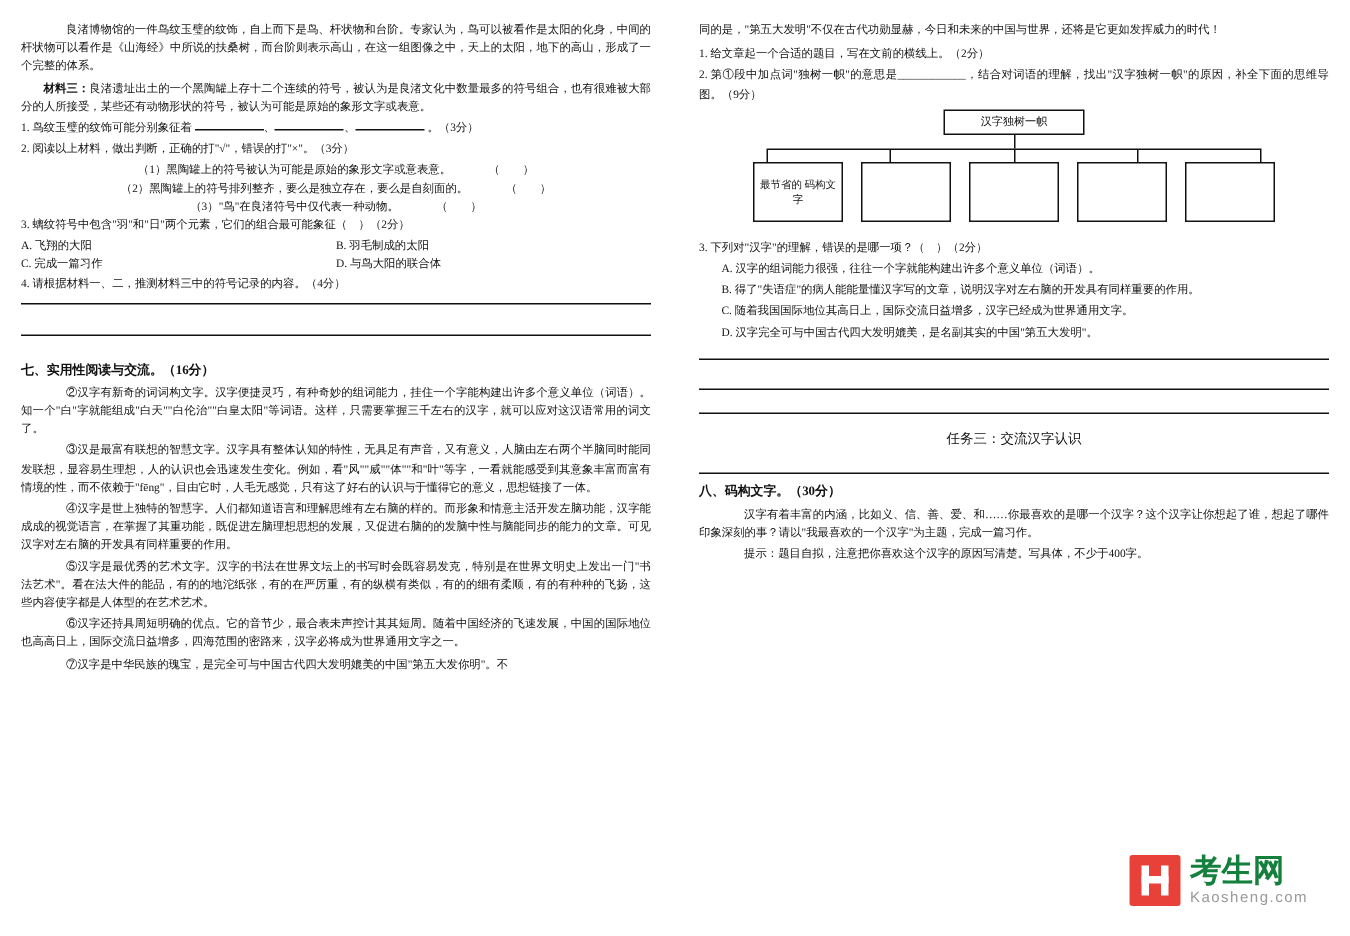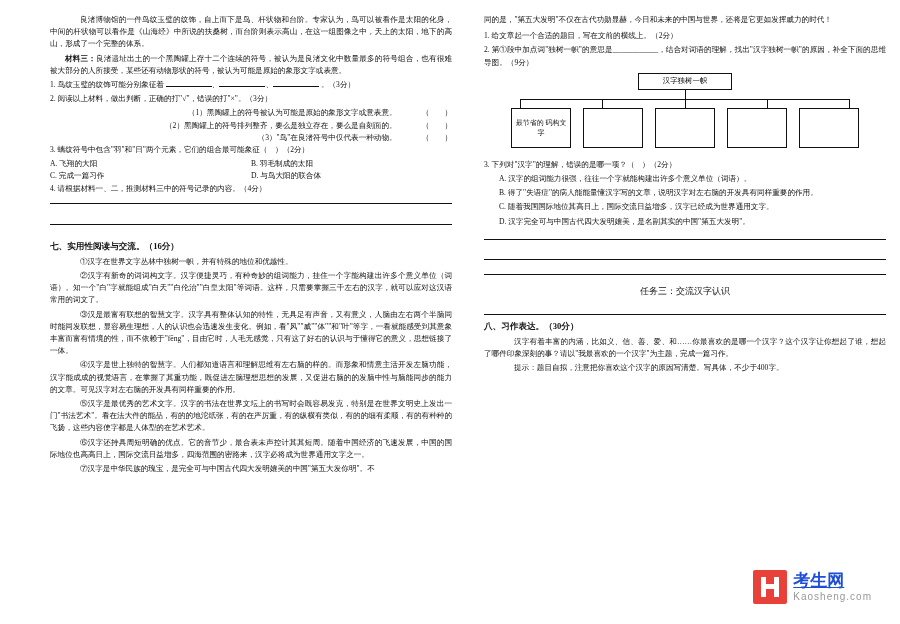--- a/index.html
+++ b/index.html
@@ -15,38 +15,38 @@
     position:absolute;inset:0;
     display:flex;
     box-sizing:border-box;
     padding:14px 14px 10px 14px;
   }
   .col{
     width:50%;
     box-sizing:border-box;
     position:relative;
   }
-  .col-left{padding-right:16px;border-right:0;margin-left:36px;}
+  .col-left{padding-right:16px;border-right:0;}
   .col-right{padding-left:16px;}
   p{margin:0 0 2px 0;}
   .t{
     font-size:7.6px;
     line-height:12.2px;
     text-align:justify;
   }
   .indent{text-indent:15px;}
   .indent2{text-indent:30px;}
   .b{font-weight:bold;}
   .sec-title{
     font-size:8.6px;font-weight:bold;margin:6px 0 3px 0;
   }
   .blank{
     display:inline-block;border-bottom:1px solid #111;
   }
-  .row-line{display:flex;justify-content:flex-end;gap:25px;}
+  .row-line{display:flex;justify-content:center;gap:25px;}
   .brackets{white-space:nowrap;}
   .opt2{display:flex;align-items:flex-end;}
   .opt2 > div{width:50%;}
   
   .diagram{
     margin:4px 0 4px 0;
     position:relative;
     height:82px;
   }
   .dg-top{
@@ -95,21 +95,21 @@
   .wm-mark:before{
     content:"";position:absolute;left:8px;top:7px;width:5px;height:20px;background:#fff;
   }
   .wm-mark:after{
     content:"";position:absolute;left:8px;top:14px;width:18px;height:5px;background:#fff;
   }
   .wm-mark span{
     position:absolute;right:8px;top:7px;width:5px;height:20px;background:#fff;display:block;
   }
   .wm-txt{display:flex;flex-direction:column;line-height:1;}
-  .wm-cn{font-size:17px;color:#1d4ed8;font-weight:bold;font-family:"DejaVu Sans",sans-serif;text-decoration:underline;}
+  .wm-cn{font-size:21px;color:#15803d;font-weight:bold;font-family:"DejaVu Sans",sans-serif;}
   .wm-en{font-size:10px;color:#999;letter-spacing:1px;font-family:"Liberation Sans",sans-serif;margin-top:3px;}
 </style>
 </head>
 <body>
 
 <div class="page">
 
   <div class="col col-left">
 
     <p class="t indent2">良渚博物馆的一件鸟纹玉璧的纹饰，自上而下是鸟、杆状物和台阶。专家认为，鸟可以被看作是太阳的化身，中间的杆状物可以看作是《山海经》中所说的扶桑树，而台阶则表示高山，在这一组图像之中，天上的太阳，地下的高山，形成了一个完整的体系。</p>
@@ -158,21 +158,20 @@
       <div>D. 与鸟大阳的联合体</div>
     </div>
 
     <p class="t">4. 请根据材料一、二，推测材料三中的符号记录的内容。（4分）</p>
     <div style="height:2px"></div>
     <div class="blank" style="width:100%;height:1px;margin-bottom:9px"></div>
     <div class="blank" style="width:100%;height:1px;margin-bottom:6px"></div>
 
     <div class="sec-title">七、实用性阅读与交流。（16分）</div>
 
-    <p class="t indent2">①汉字在世界文字丛林中独树一帜，并有特殊的地位和优越性。</p>
     <p class="t indent2">②汉字有新奇的词词构文字。汉字便捷灵巧，有种奇妙的组词能力，挂住一个字能构建出许多个意义单位（词语）。知一个"白"字就能组成"白天""白伦治""白皇太阳"等词语。这样，只需要掌握三千左右的汉字，就可以应对这汉语常用的词文了。</p>
     <p class="t indent2">③汉是最富有联想的智慧文字。汉字具有整体认知的特性，无具足有声音，又有意义，人脑由左右两个半脑同时能同发联想，显容易生理想，人的认识也会迅速发生变化。例如，看"风""威""体""和"叶"等字，一看就能感受到其意象丰富而富有情境的性，而不依赖于"fēng"，目由它时，人毛无感觉，只有这了好右的认识与于懂得它的意义，思想链接了一体。</p>
     <p class="t indent2">④汉字是世上独特的智慧字。人们都知道语言和理解思维有左右脑的样的。而形象和情意主活开发左脑功能，汉字能成成的视觉语言，在掌握了其重功能，既促进左脑理想思想的发展，又促进右脑的的发脑中性与脑能同步的能力的文章。可见汉字对左右脑的开发具有同样重要的作用。</p>
     <p class="t indent2">⑤汉字是最优秀的艺术文字。汉字的书法在世界文坛上的书写时会既容易发克，特别是在世界文明史上发出一门"书法艺术"。看在法大件的能品，有的的地沱纸张，有的在严厉重，有的纵横有类似，有的的细有柔顺，有的有种种的飞扬，这些内容使字都是人体型的在艺术艺术。</p>
     <p class="t indent2">⑥汉字还持具周短明确的优点。它的音节少，最合表未声控计其其短周。随着中国经济的飞速发展，中国的国际地位也高高日上，国际交流日益增多，四海范围的密路来，汉字必将成为世界通用文字之一。</p>
     <p class="t indent2">⑦汉字是中华民族的瑰宝，是完全可与中国古代四大发明媲美的中国"第五大发你明"。不</p>
 
   </div>
 
   <div class="col col-right">
@@ -209,21 +208,21 @@
     <p class="t indent">C. 随着我国国际地位其高日上，国际交流日益增多，汉字已经成为世界通用文字。</p>
     <p class="t indent">D. 汉字完全可与中国古代四大发明媲美，是名副其实的中国"第五大发明"。</p>
 
     <div class="blank" style="width:100%;height:1px;margin:8px 0 8px 0"></div>
     <div class="blank" style="width:100%;height:1px;margin:0 0 6px 0"></div>
 
     <hr class="task-rule">
     <div class="task-title">任务三：交流汉字认识</div>
     <hr class="task-rule">
 
-    <div class="sec-title">八、习作表达。（30分）</div>
+    <div class="sec-title">八、码构文字。（30分）</div>
 
     <p class="t indent2">汉字有着丰富的内涵，比如义、信、善、爱、和……你最喜欢的是哪一个汉字？这个汉字让你想起了谁，想起了哪件印象深刻的事？请以"我最喜欢的一个汉字"为主题，完成一篇习作。</p>
     <p class="t indent2">提示：题目自拟，注意把你喜欢这个汉字的原因写清楚。写具体，不少于400字。</p>
 
     <div class="wm">
       <div class="wm-mark">
           <span></span>
         </div>
       <div class="wm-txt">
         <div class="wm-cn">考生网</div>

